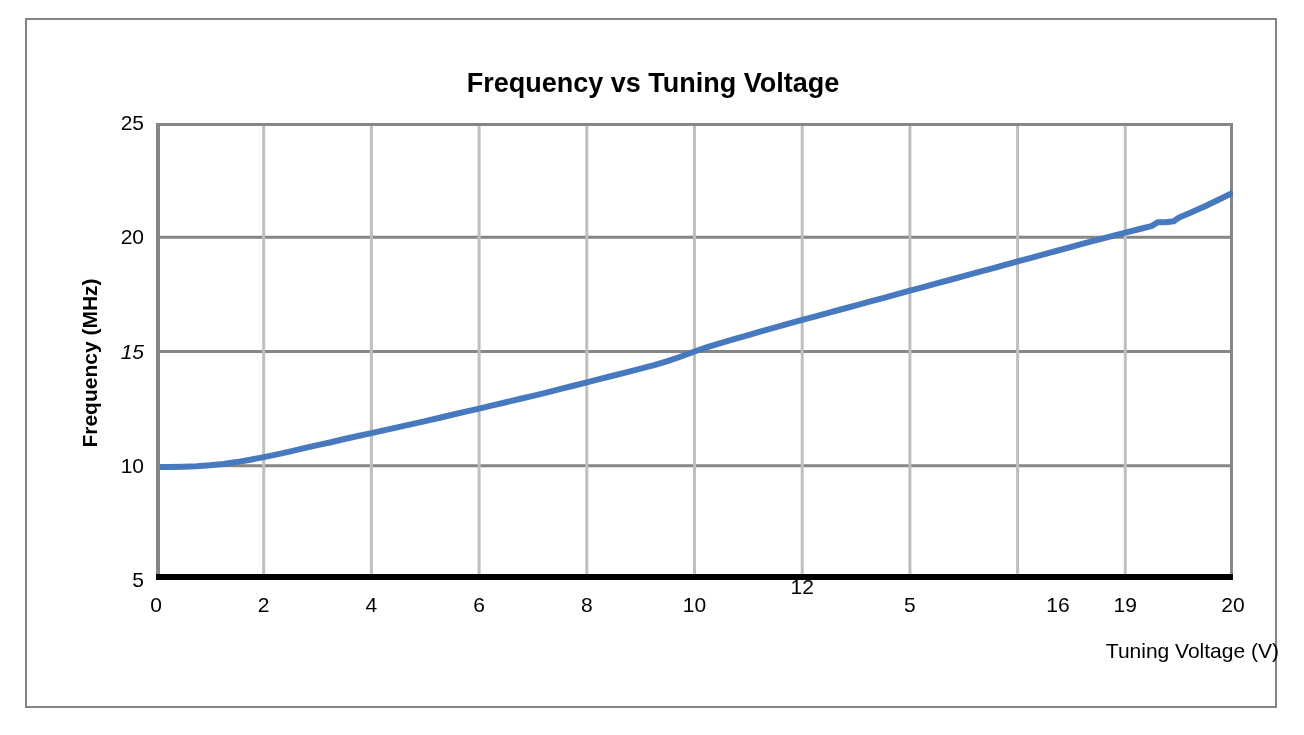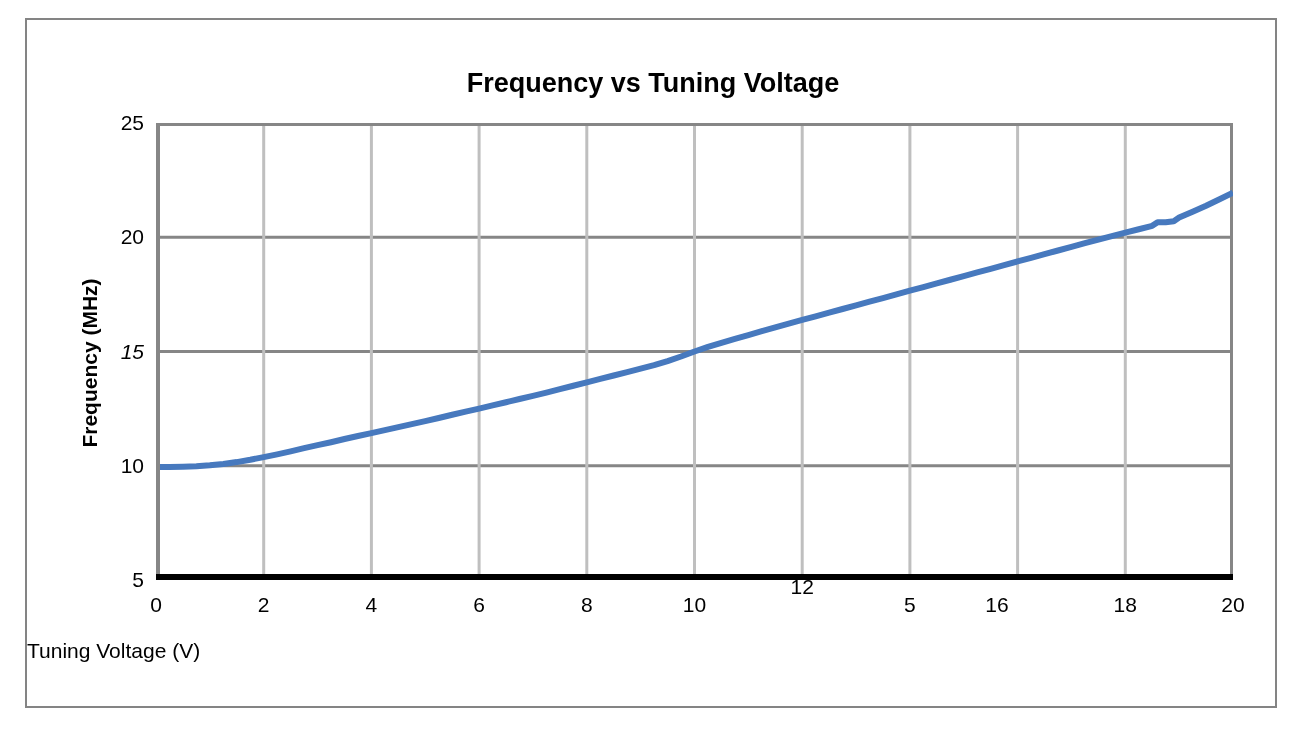--- a/index.html
+++ b/index.html
@@ -76,21 +76,21 @@
     font-size: 21px;
     font-weight: bold;
     color: #000000;
     white-space: nowrap;
   }
   #x-axis-title {
     position: absolute;
     left: 0;
     width: 1252px;
     top: 619px;
-    text-align: left;
+    text-align: right;
     font-size: 21px;
     color: #000000;
     white-space: nowrap;
   }
   #ytick-layer, #xtick-layer {
     position: absolute;
     left: 0;
     top: 0;
   }
 </style>
@@ -138,22 +138,22 @@
       </div>
     <div id="xtick-layer">
         <div class="xtick-label" style="left: -35px; top: 471px;">0</div>
         <div class="xtick-label" style="left: 72.7px; top: 471px;">2</div>
         <div class="xtick-label" style="left: 180.4px; top: 471px;">4</div>
         <div class="xtick-label" style="left: 288.1px; top: 471px;">6</div>
         <div class="xtick-label" style="left: 395.8px; top: 471px;">8</div>
         <div class="xtick-label" style="left: 503.5px; top: 471px;">10</div>
         <div class="xtick-label" style="left: 611.2px; top: 453px;">12</div>
         <div class="xtick-label" style="left: 718.9px; top: 471px;">5</div>
-        <div class="xtick-label" style="left: 806px; top: 471px;">16</div>
-        <div class="xtick-label" style="left: 934.3px; top: 471px;">18</div>
+        <div class="xtick-label" style="left: 867px; top: 471px;">16</div>
+        <div class="xtick-label" style="left: 934.3px; top: 471px;">19</div>
         <div class="xtick-label" style="left: 1042px; top: 471px;">20</div>
       </div>
   </div>
 
   <div id="y-axis-title">Frequency (MHz)</div>
   <div id="x-axis-title">Tuning Voltage (V)</div>
 
 </div>
 
 </body></html>

